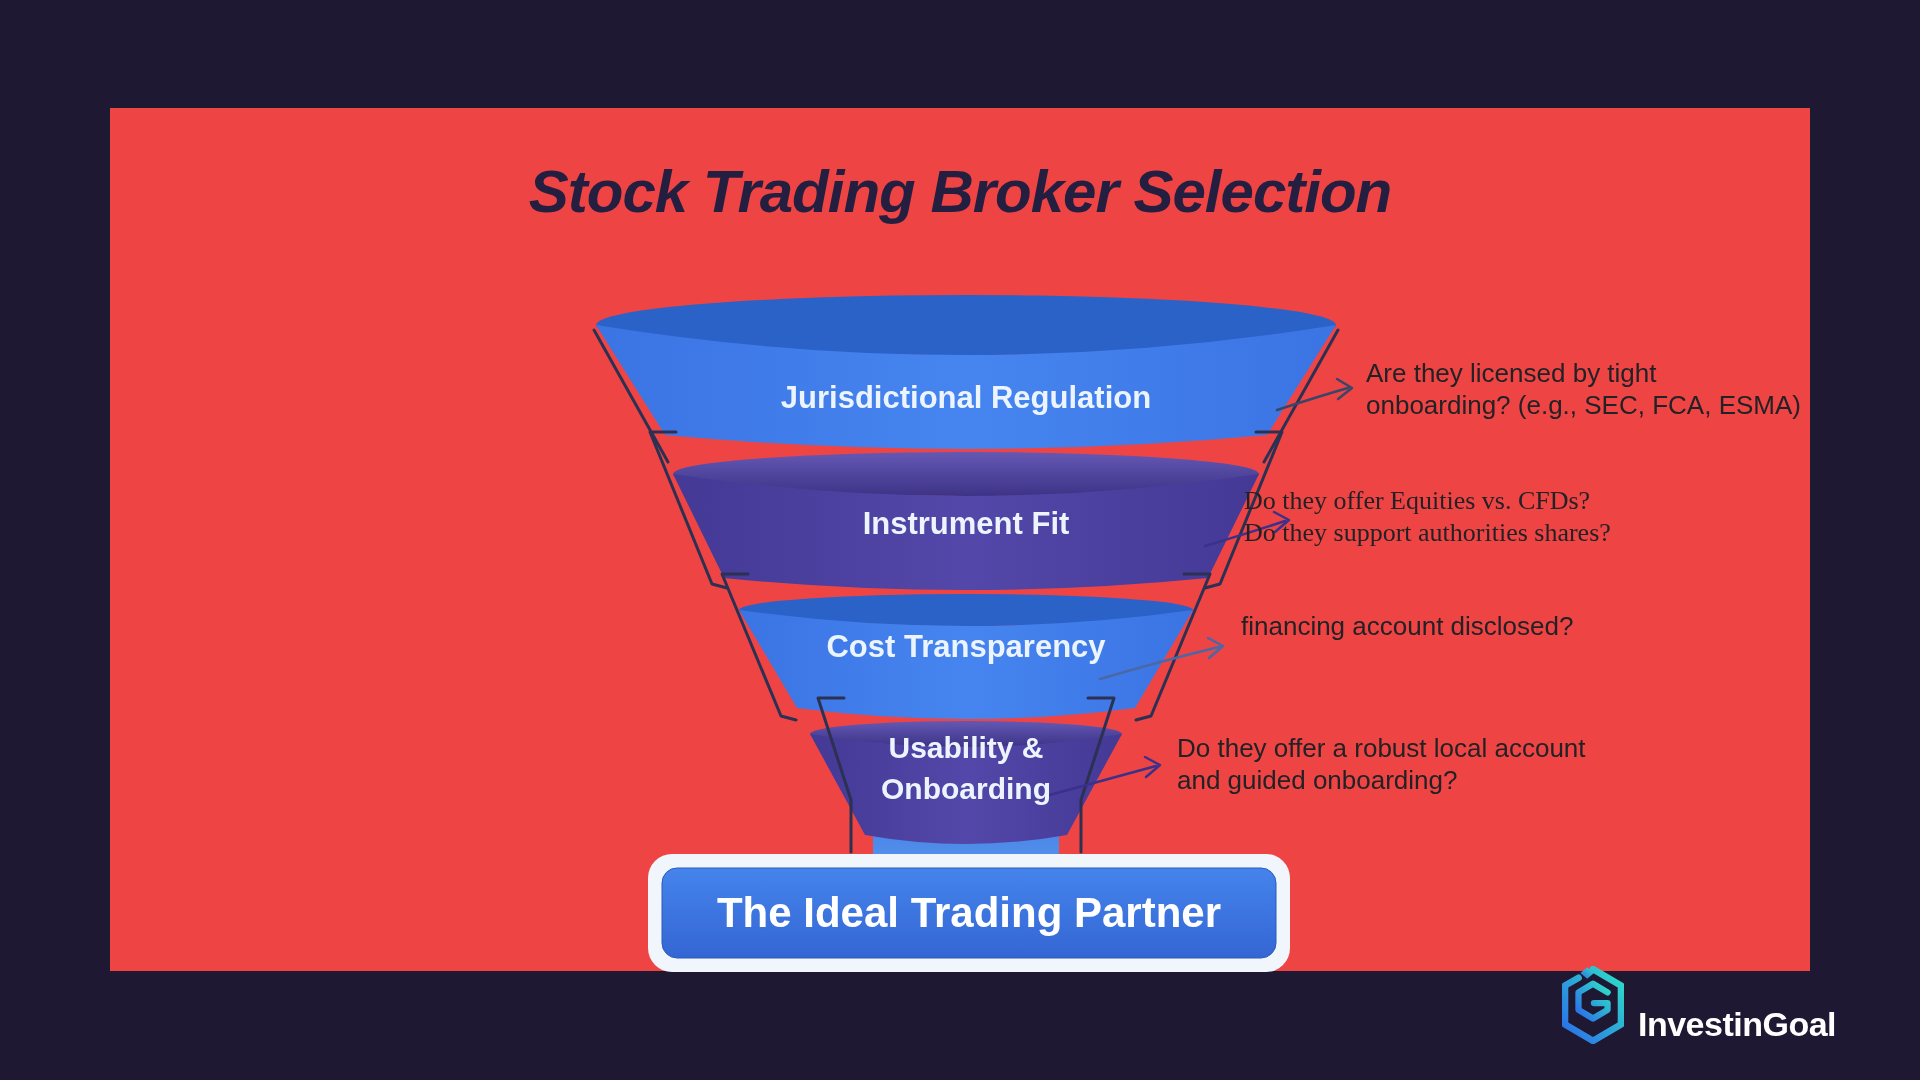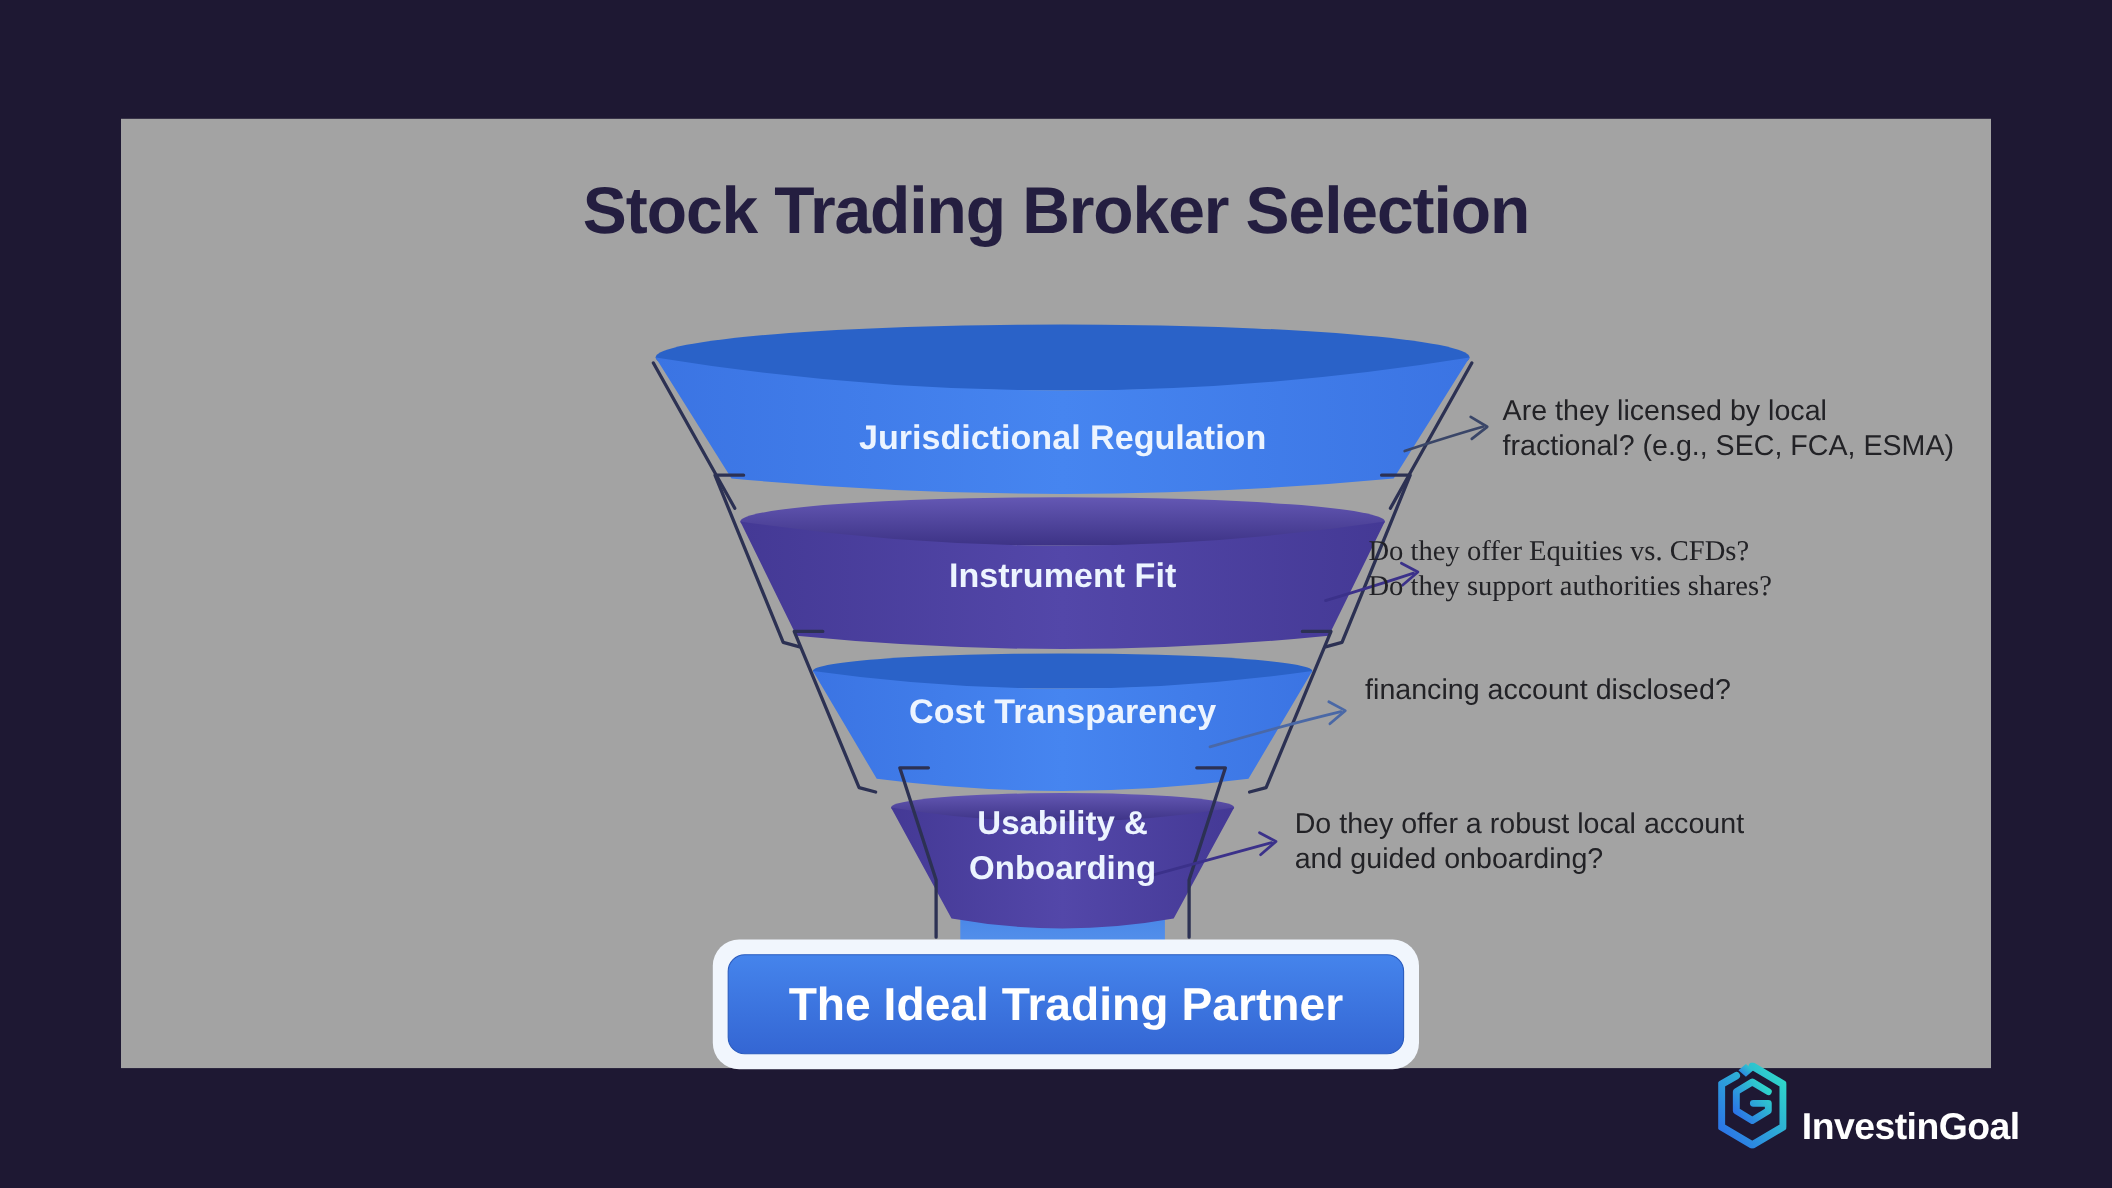--- a/index.html
+++ b/index.html
@@ -1,18 +1,18 @@
 <!DOCTYPE html>
 <html><head>
 <meta charset="utf-8">
 <style>
   html,body{margin:0;padding:0;background:#1E1833;}
   .page{position:relative;width:1920px;height:1080px;background:#1E1833;overflow:hidden;
         font-family:"Liberation Sans",sans-serif;}
-  .card{position:absolute;left:110px;top:108px;width:1700px;height:863px;background:#a3a3a3;}
+  .card{position:absolute;left:110px;top:108px;width:1700px;height:863px;background:#ef4444;font-style:italic;}
   .title{position:absolute;left:0;top:54px;width:100%;text-align:center;
          font-size:60px;font-weight:700;color:#241E40;letter-spacing:-1px;line-height:1;}
   .funnel-svg{position:absolute;left:0;top:0;width:1920px;height:1080px;}
   .band-label{font-family:"Liberation Sans",sans-serif;font-weight:700;font-size:31px;}
   .band-label-sm{font-family:"Liberation Sans",sans-serif;font-weight:700;font-size:30px;}
   .box-label{font-family:"Liberation Sans",sans-serif;font-weight:700;font-size:42px;}
   .ann{position:absolute;font-size:26px;line-height:32px;color:#222226;}
   .ann span{display:block;}
   .logo{position:absolute;left:1562px;top:964px;height:80px;display:flex;align-items:flex-end;gap:14px;}
   .logo-text{color:#FFFFFF;font-size:34px;font-weight:700;letter-spacing:-0.5px;}
@@ -103,22 +103,22 @@
 
     <text class="band-label" x="966" y="408" text-anchor="middle" fill="#ECF4FF">Jurisdictional Regulation</text>
     <text class="band-label" x="966" y="534" text-anchor="middle" fill="#ECF4FF">Instrument Fit</text>
     <text class="band-label" x="966" y="657" text-anchor="middle" fill="#ECF4FF">Cost Transparency</text>
     <text class="band-label-sm" x="966" y="758" text-anchor="middle" fill="#ECF4FF">Usability &amp;</text>
     <text class="band-label-sm" x="966" y="799" text-anchor="middle" fill="#ECF4FF">Onboarding</text>
     <text class="box-label" x="969" y="927" text-anchor="middle" fill="#FFFFFF">The Ideal Trading Partner</text>
   </svg>
 
   <div class="ann" style="left:1366px;top:357px;">
-    <span>Are they licensed by local</span>
-    <span>fractional? (e.g., SEC, FCA, ESMA)</span>
+    <span>Are they licensed by tight</span>
+    <span>onboarding? (e.g., SEC, FCA, ESMA)</span>
   </div>
   <div class="ann" style="left:1244px;top:485px;font-family:Liberation Serif, serif;">
     <span>Do they offer Equities vs. CFDs?</span>
     <span>Do they support authorities shares?</span>
   </div>
   <div class="ann" style="left:1241px;top:610px;">
     <span>financing account disclosed?</span>
   </div>
   <div class="ann" style="left:1177px;top:732px;">
     <span>Do they offer a robust local account</span>

